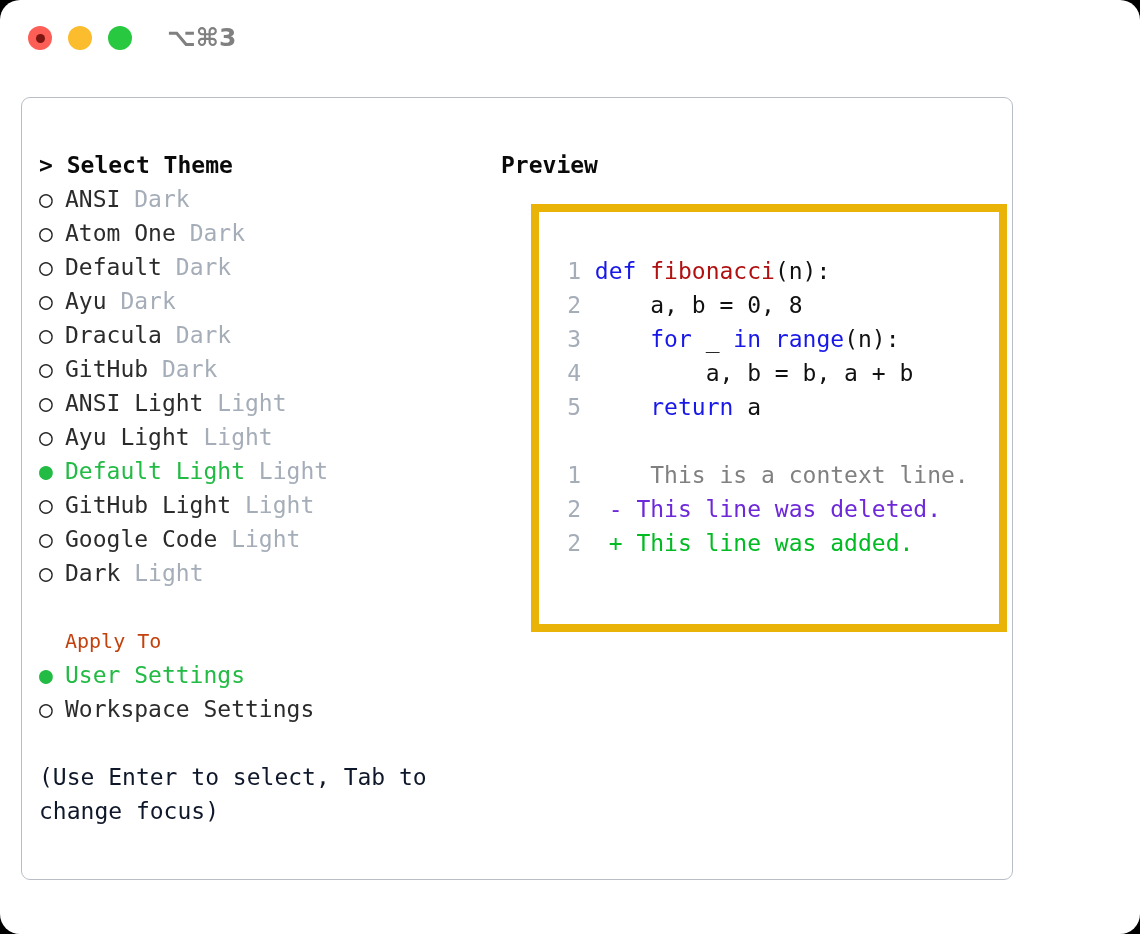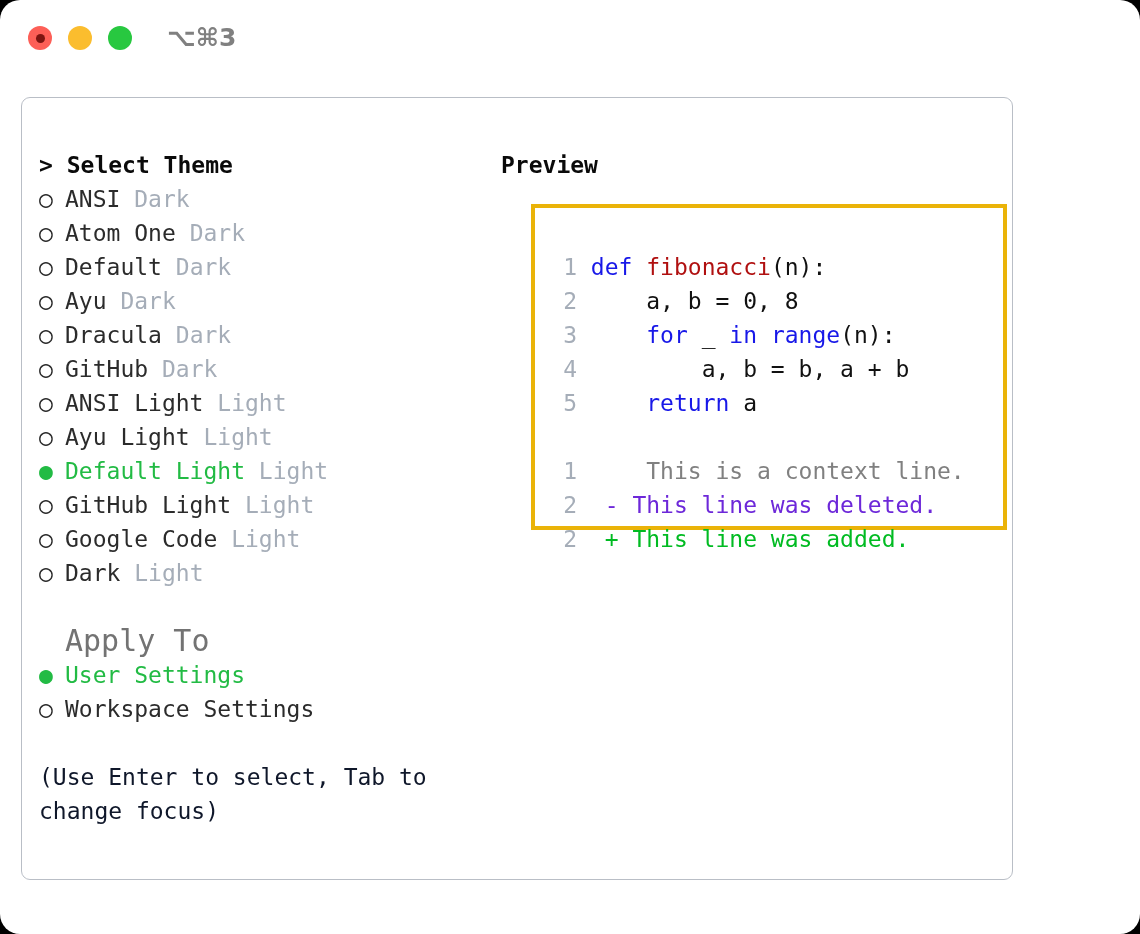--- a/index.html
+++ b/index.html
@@ -109,43 +109,43 @@
     width: 26px;
     color: #2b2b2b;
   }
   .opt-row.selected .marker { color: #22bb44; }
   .opt-row.selected .opt-label { color: #22bb44; }
   .opt-label { color: #2b2b2b; }
   .opt-variant { color: #a5adb8; }
   .subhead-row {
     height: 34px;
     line-height: 34px;
-    font-size: 30px;
-    color: #737373;
+    font-size: 20px;
+    color: #c2410c;
     white-space: pre;
     padding-left: 26px;
   }
   .spacer-row { height: 34px; }
   .hint {
     font-size: 23px;
     line-height: 34px;
     color: #0f172a;
     width: 410px;
     white-space: normal;
     word-spacing: 0px;
   }
 
   
   .preview-box {
     position: absolute;
     left: 30px;
     top: 56px;
     width: 476px;
-    height: 326px;
-    border: 4px solid #eab308;
+    height: 428px;
+    border: 8px solid #eab308;
     box-sizing: border-box;
     background: #ffffff;
   }
   .code-area {
     position: absolute;
     left: 12px;
     top: 42px;
     width: 452px;
   }
   .code-line {

